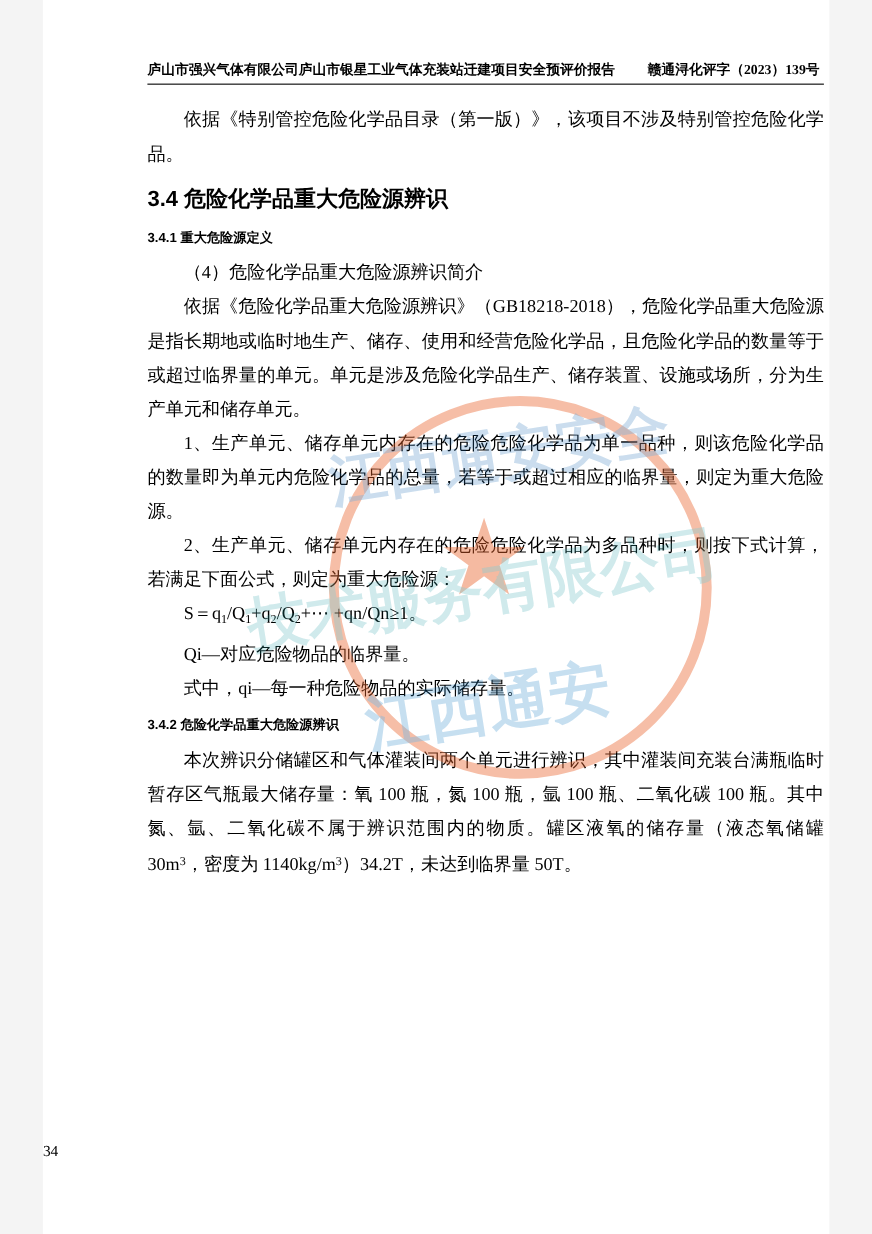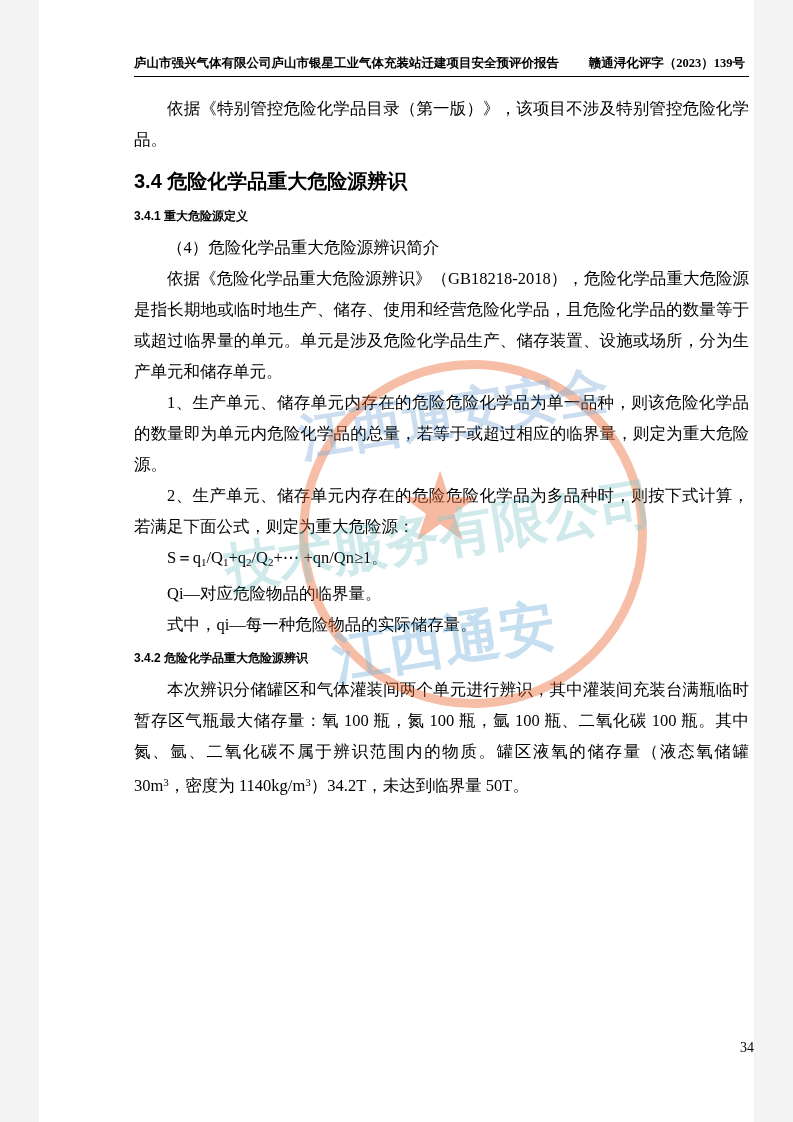--- a/index.html
+++ b/index.html
@@ -71,21 +71,21 @@
     text-indent: 2em;
     margin: 0;
   }
   sub { font-size: 11px; vertical-align: -3px; }
   sup { font-size: 11px; vertical-align: 5px; }
   .pagenum {
     position: absolute;
     left: 0;
     right: 0;
     top: 1040px;
-    text-align: right;
+    text-align: left;
     font-size: 14px;
     font-family: "Liberation Serif", serif;
   }
   
   .watermark {
     position: absolute;
     left: 0; top: 0;
     width: 793px; height: 1122px;
     pointer-events: none;
     z-index: 5;

